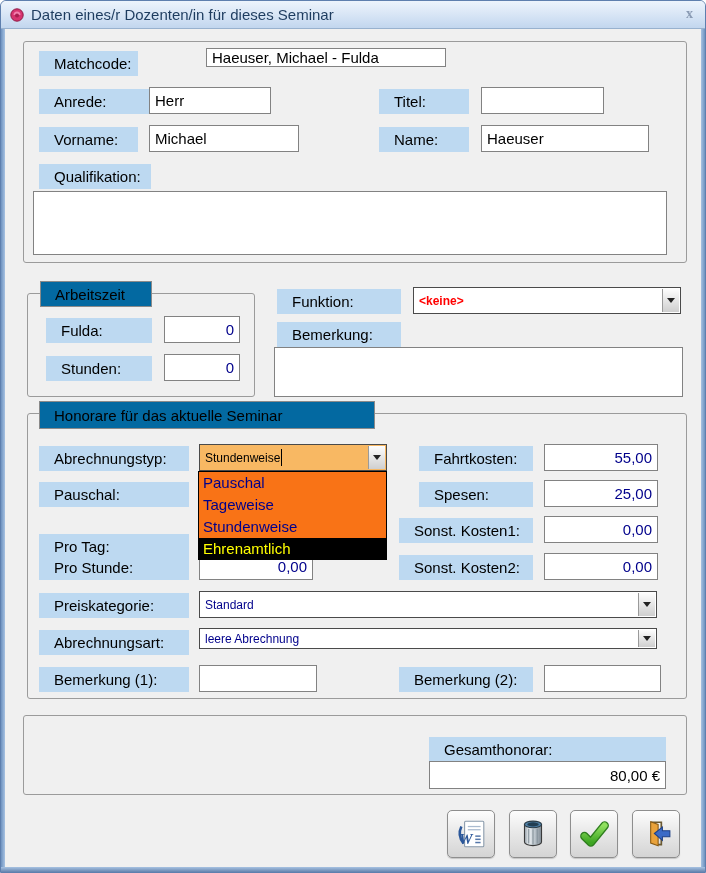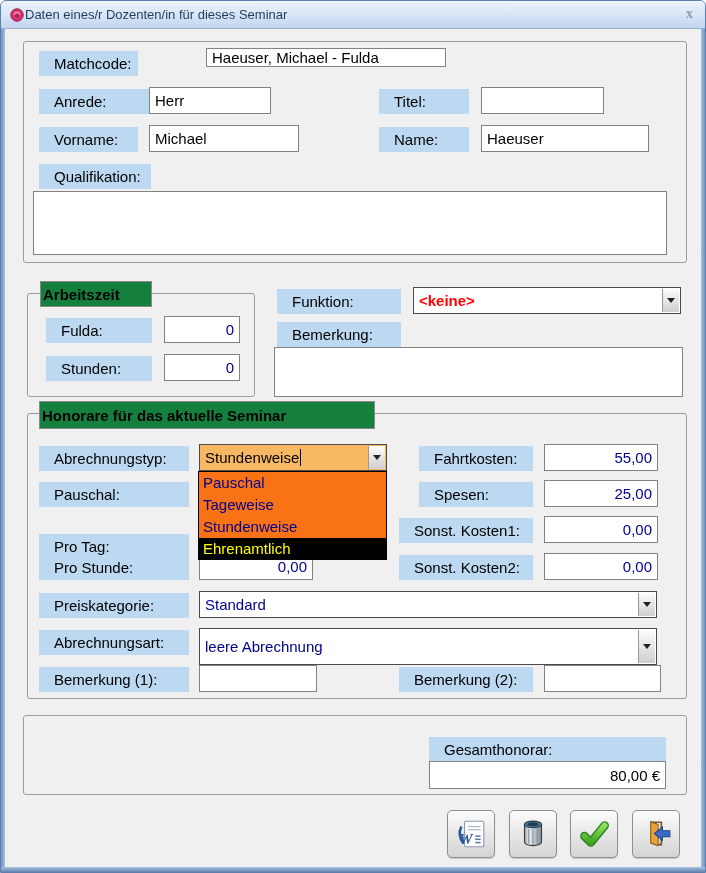--- a/index.html
+++ b/index.html
@@ -3,37 +3,37 @@
 <meta charset="utf-8">
 <style>
   html,body{margin:0;padding:0;background:#fff;}
   *{box-sizing:border-box;}
   .window{position:relative;width:706px;height:873px;background:#F0F0F0;
     font-family:"Liberation Sans",sans-serif;border-radius:6px 6px 0 0;overflow:hidden;
     border:1px solid #5E7FAE;}
   .titlebar{position:absolute;left:0;top:0;width:706px;height:28px;
     background:linear-gradient(#EDF4FC,#D6E4F5 55%,#C2D6EE);
     border-bottom:1px solid #98B1CE;display:flex;align-items:center;border-radius:5px 5px 0 0;}
-  .titlebar .title{font-size:13px;color:#1E3C5F;}
+  .titlebar .title{font-size:15px;color:#1E3C5F;margin-left:6px;}
   .close-x{position:absolute;right:14px;top:5px;font-size:14px;font-weight:bold;
     color:#8A9BB4;cursor:pointer;font-family:"Liberation Serif",serif;}
   .frame{position:absolute;background:linear-gradient(90deg,#6E92BF,#A7C2E2);}
   .frame.fl{left:0;top:28px;width:4px;height:845px;}
   .frame.fr{left:700px;top:28px;width:4px;height:845px;background:linear-gradient(90deg,#A7C2E2,#6E92BF);}
   .frame.fb{left:0;top:866px;width:706px;height:7px;background:linear-gradient(#A7C2E2,#4A6A99);}
   .box{position:absolute;border:1px solid #9B9B9B;border-radius:3px;}
   .lbl{position:absolute;background:#BDD9F1;color:#000;font-size:15px;
     display:flex;align-items:center;padding-left:15px;}
-  .hdr{position:absolute;background:#15803d;color:#000;font-size:15px;font-weight:bold;
-    border:1px solid #8A8A8A;display:flex;align-items:center;padding-left:2px;z-index:2;}
+  .hdr{position:absolute;background:#0369a1;color:#000;font-size:15px;font-weight:normal;
+    border:1px solid #8A8A8A;display:flex;align-items:center;padding-left:14px;z-index:2;}
   .inp{position:absolute;background:#fff;border:1px solid #828282;font-size:15px;color:#000;
     display:flex;align-items:center;padding:0 5px;overflow:hidden;white-space:nowrap;}
   .inp.num{justify-content:flex-end;color:#00008B;}
   .inp.numblack{justify-content:flex-end;color:#000;}
-  .combo{position:absolute;background:#fff;border:1px solid #4A4A4A;font-size:15px;color:#00008B;
+  .combo{position:absolute;background:#fff;border:1px solid #4A4A4A;font-size:12px;color:#00008B;
     display:flex;align-items:center;padding:0 20px 0 5px;overflow:hidden;white-space:nowrap;}
   .combo .arrowbtn{position:absolute;right:1px;top:1px;bottom:1px;width:17px;
     background:linear-gradient(#FDFDFD,#CFCFCF);border-left:1px solid #9A9A9A;
     display:flex;align-items:center;justify-content:center;}
   .tri{width:0;height:0;border-left:4px solid transparent;border-right:4px solid transparent;
     border-top:5px solid #222;}
   .combo.focus{background:#F8B863;color:#000;}
   .combo.red{color:#FF0000;font-weight:bold;}
   .caret{display:inline-block;width:1px;height:17px;background:#000;margin-left:1px;}
   .ddlist{position:absolute;background:#f97316;border:1px solid #000;z-index:5;}
@@ -135,21 +135,21 @@
 
   <div class="lbl" style="left:38px;top:592px;width:150px;height:25px">Preiskategorie:</div>
   <div class="combo" style="left:198px;top:590px;width:458px;height:27px">
     <span>Standard</span>
     <span class="arrowbtn">
         <span class="tri"></span>
       </span>
   </div>
 
   <div class="lbl" style="left:38px;top:629px;width:150px;height:25px">Abrechnungsart:</div>
-  <div class="combo" style="left:198px;top:627px;width:458px;height:37px">
+  <div class="combo" style="left:198px;top:627px;width:458px;height:21px">
     <span>leere Abrechnung</span>
     <span class="arrowbtn">
         <span class="tri"></span>
       </span>
   </div>
 
   <div class="lbl" style="left:38px;top:666px;width:150px;height:25px">Bemerkung (1):</div>
   <div class="inp" style="left:198px;top:664px;width:118px;height:27px"></div>
   <div class="lbl" style="left:398px;top:666px;width:134px;height:25px">Bemerkung (2):</div>
   <div class="inp" style="left:543px;top:664px;width:117px;height:27px"></div>

